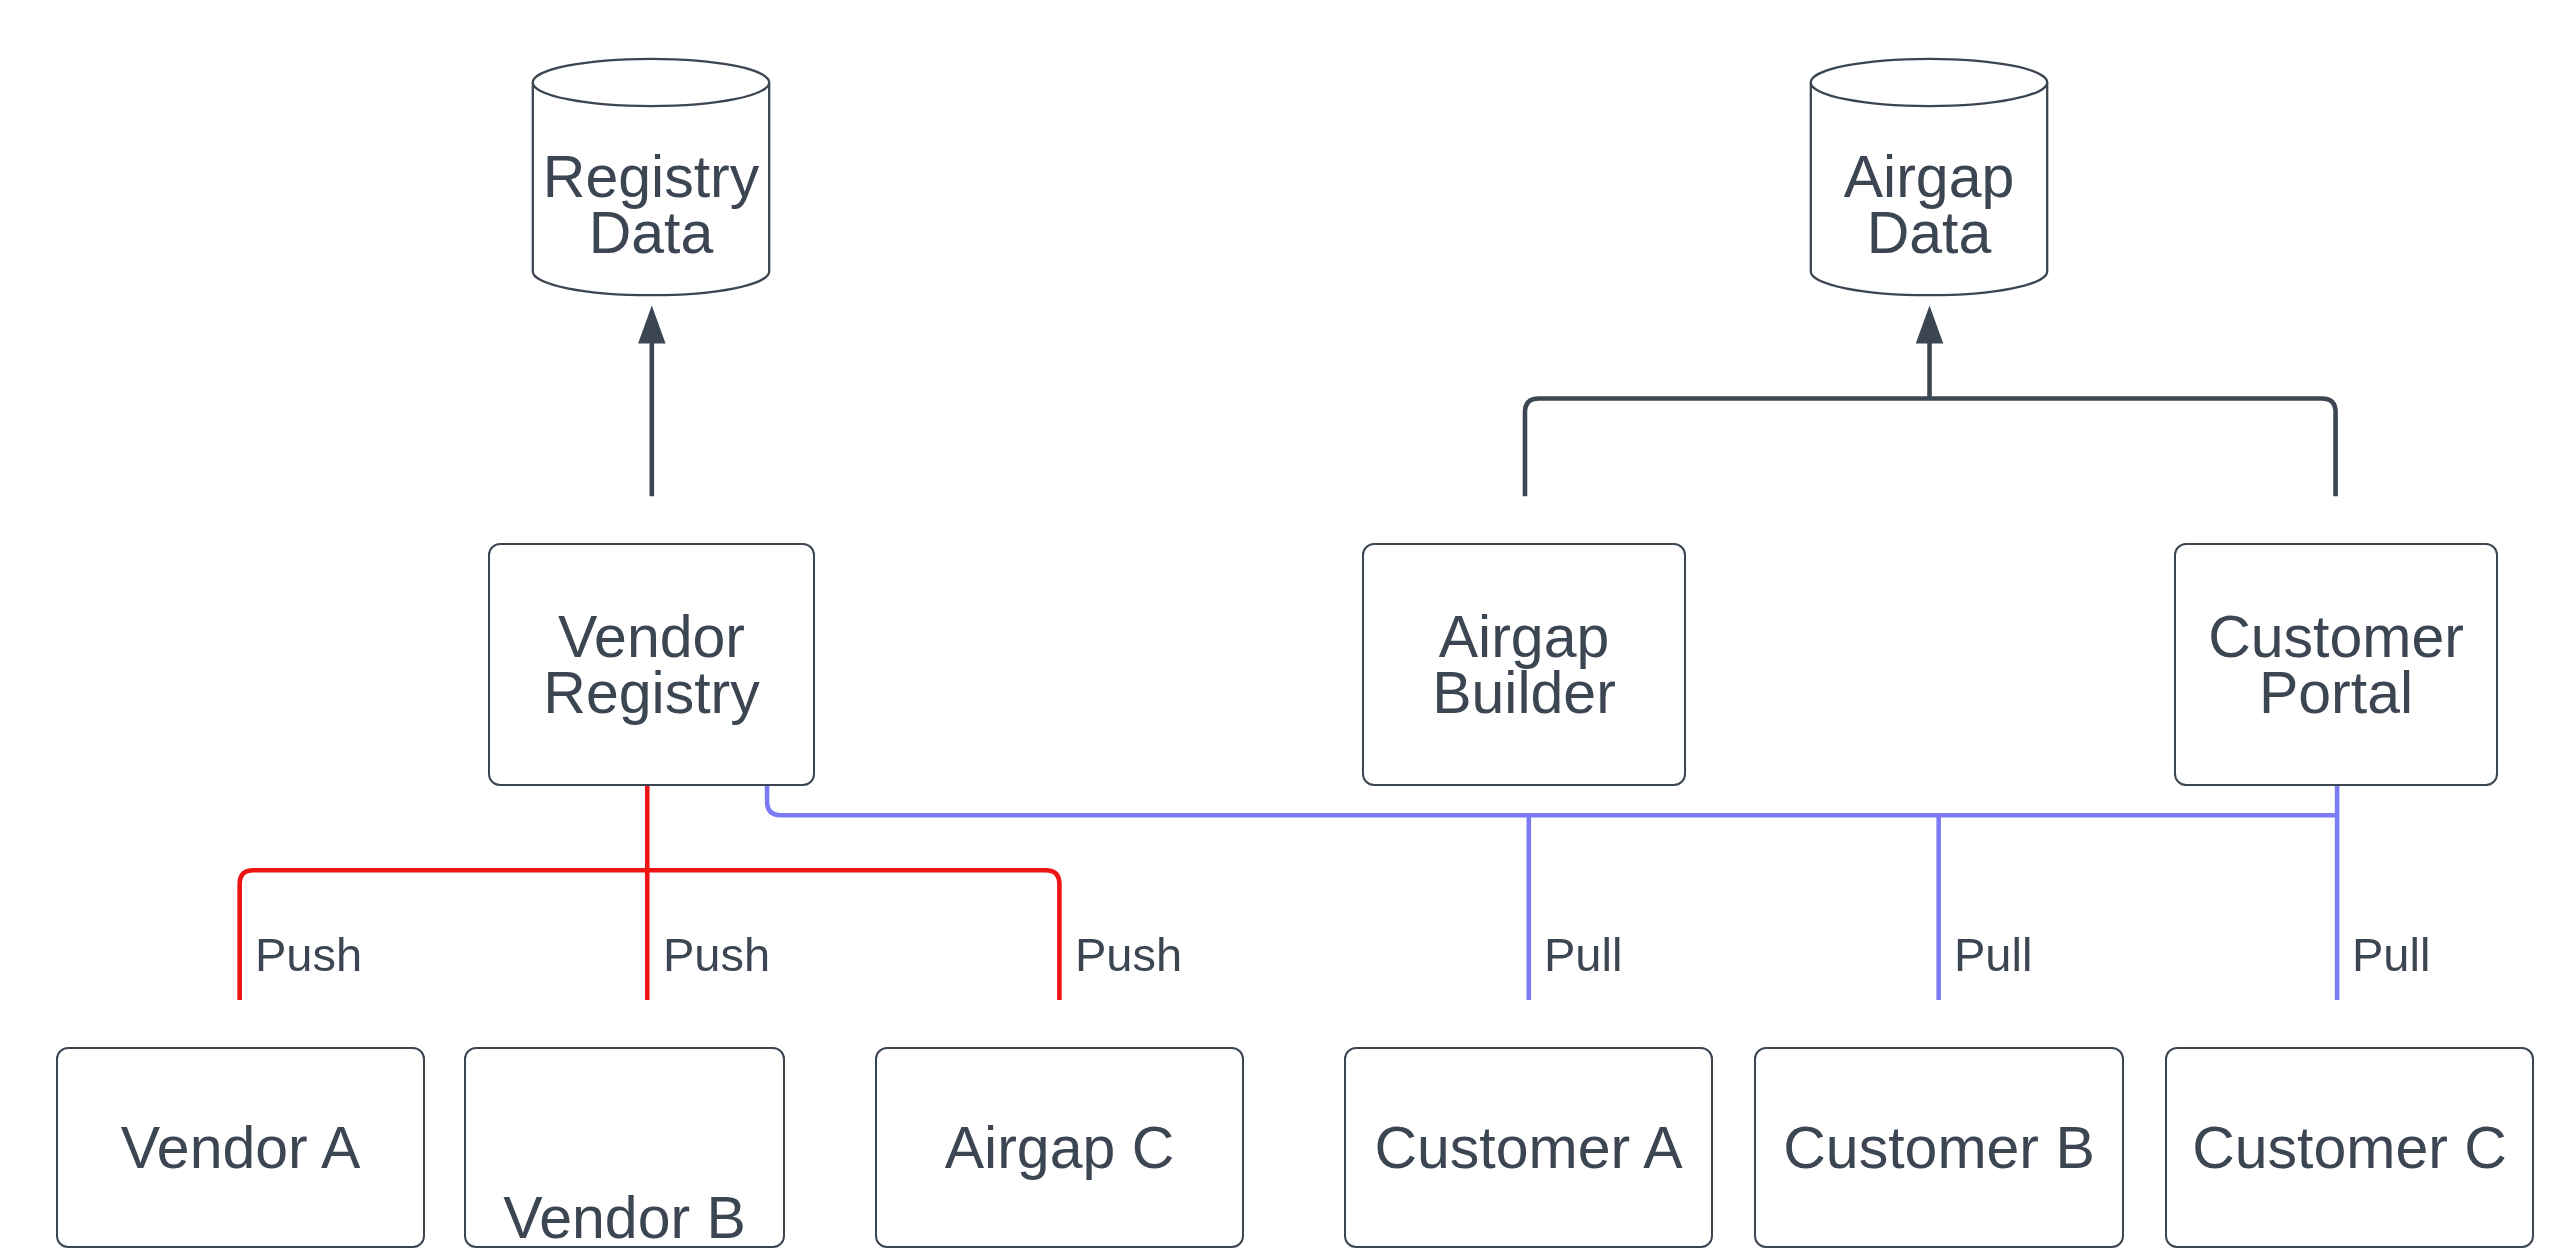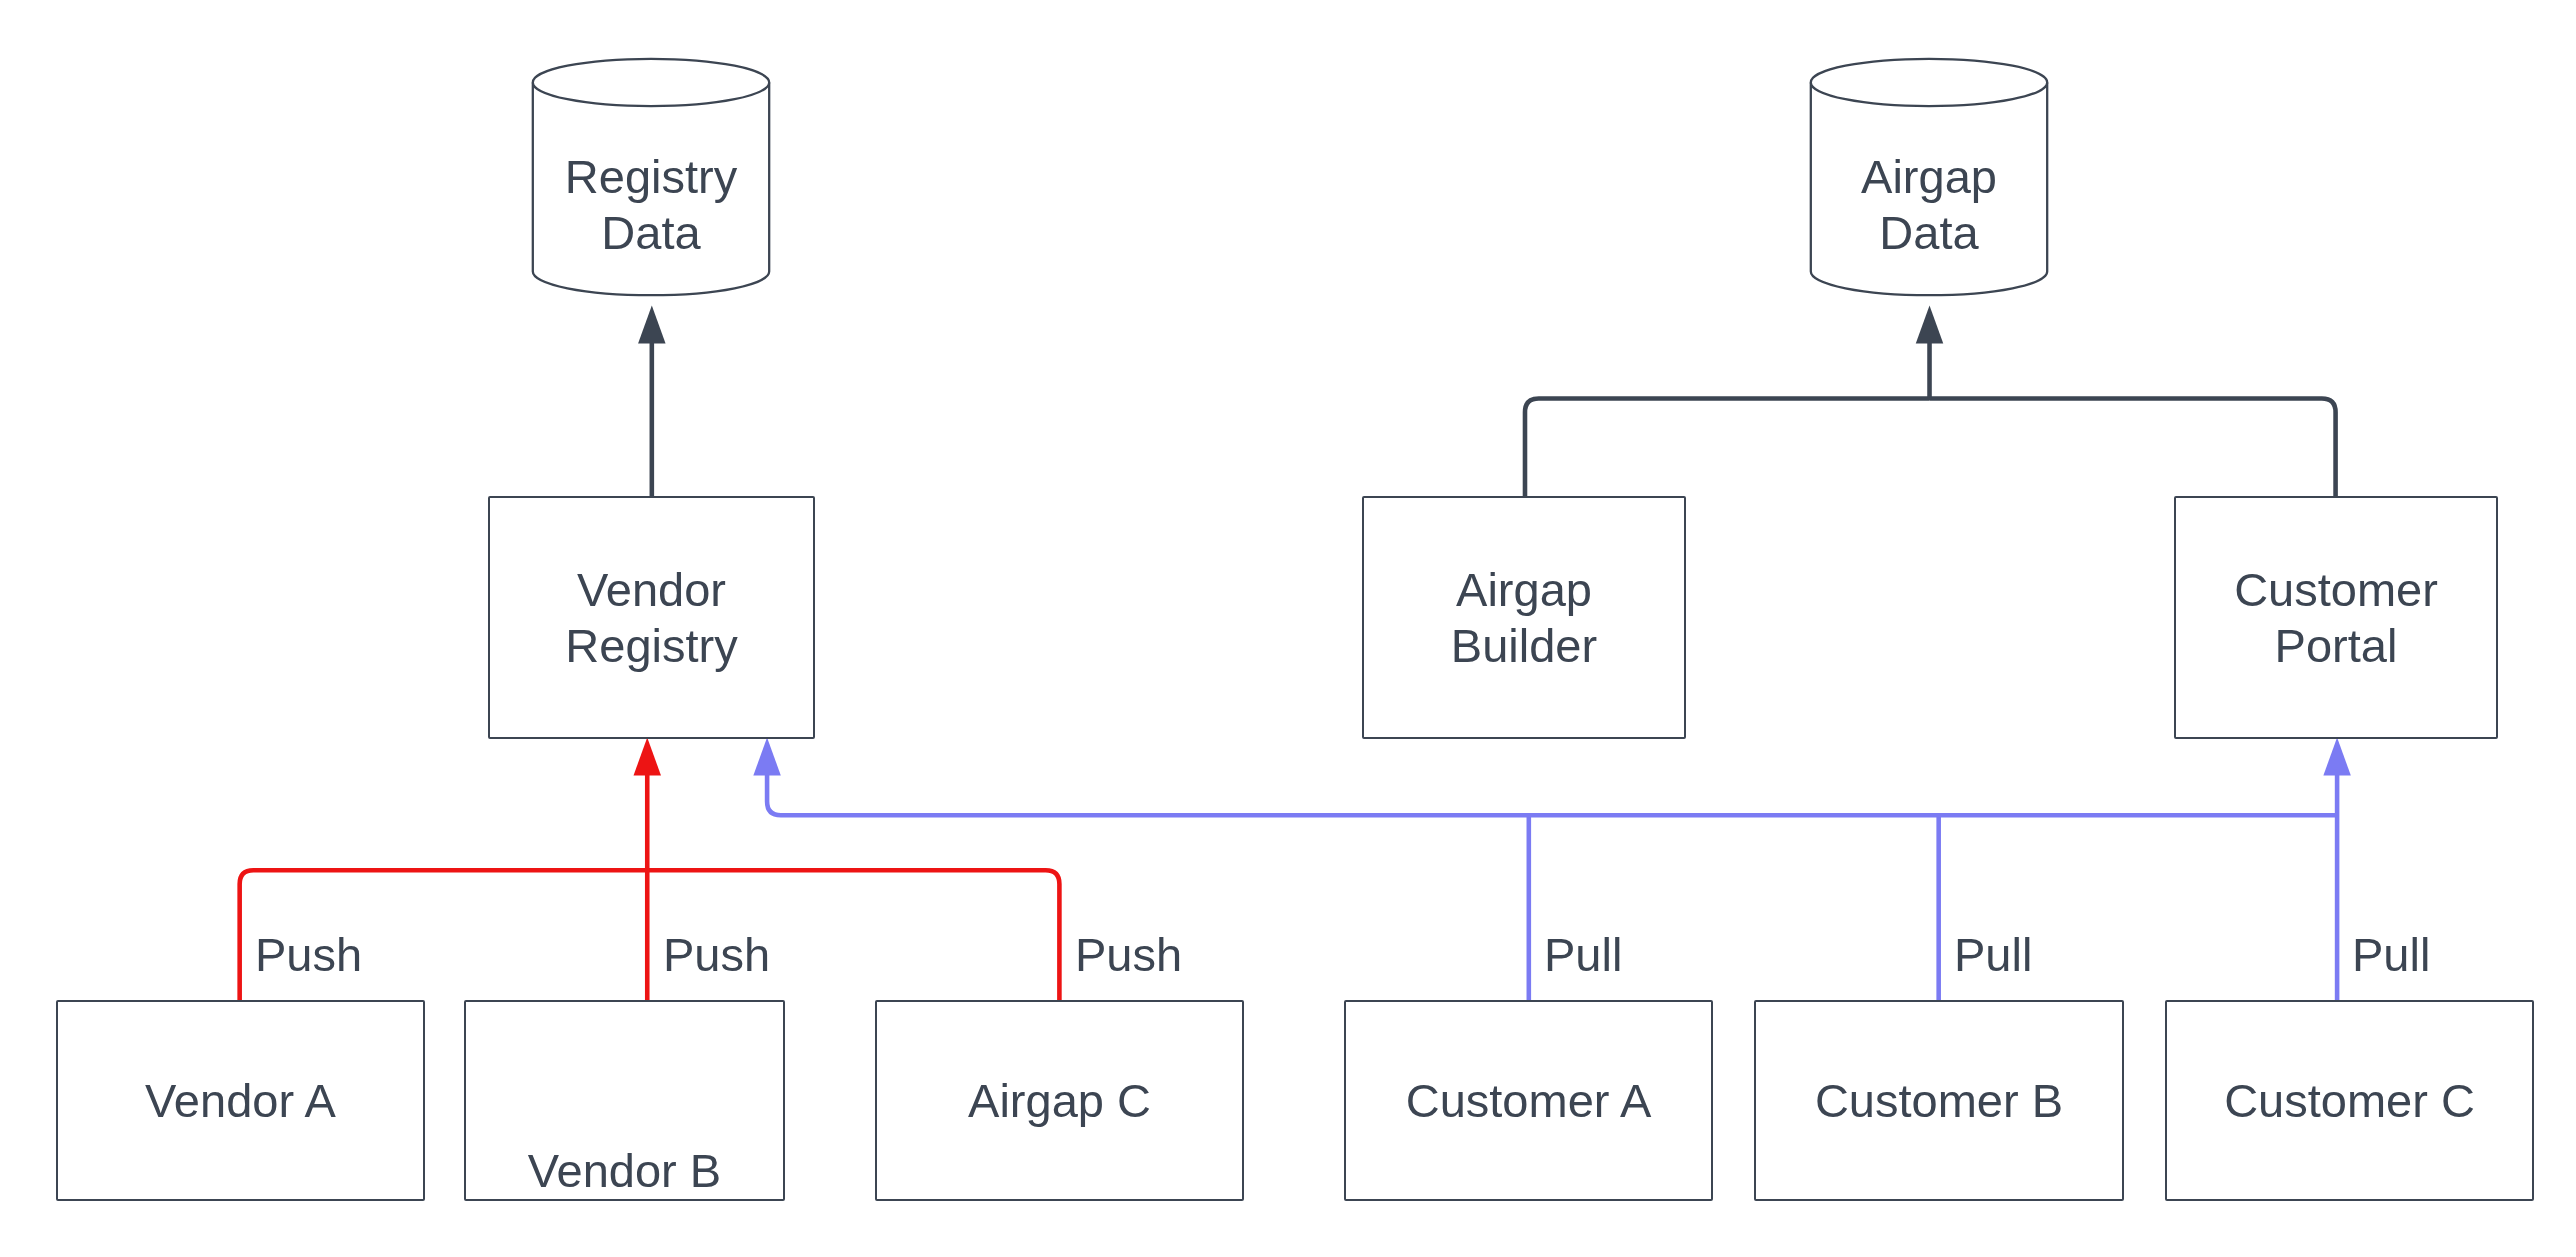--- a/index.html
+++ b/index.html
@@ -34,28 +34,29 @@
   .head-pull{fill:var(--c-pull);stroke:none;}
 
   .node{
     position:absolute;
     box-sizing:border-box;
     display:flex;
     flex-direction:column;
     align-items:center;
     justify-content:center;
     text-align:center;
-    font-size:47px;
+    font-size:59px;
     line-height:56px;
     color:var(--c-dark);
   }
   .rect-node{
     background:var(--c-fill);
     border:2.3px solid var(--c-dark);
-    border-radius:2px;
+    border-radius:12px;
+    margin-top:47px;
   }
   .cyl-node{background:transparent;}
   .cyl-shape{
     position:absolute;
     left:0;top:0;width:100%;height:100%;
   }
   .cyl-text{
     position:relative;
     display:flex;
     flex-direction:column;

